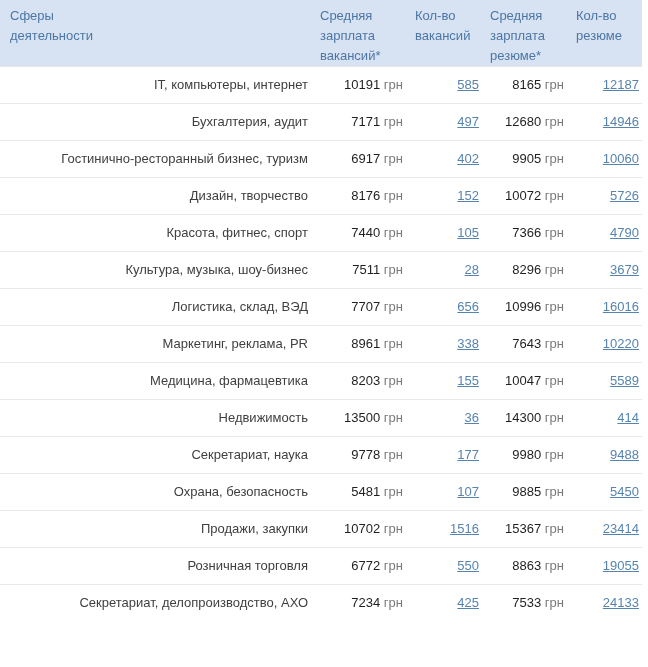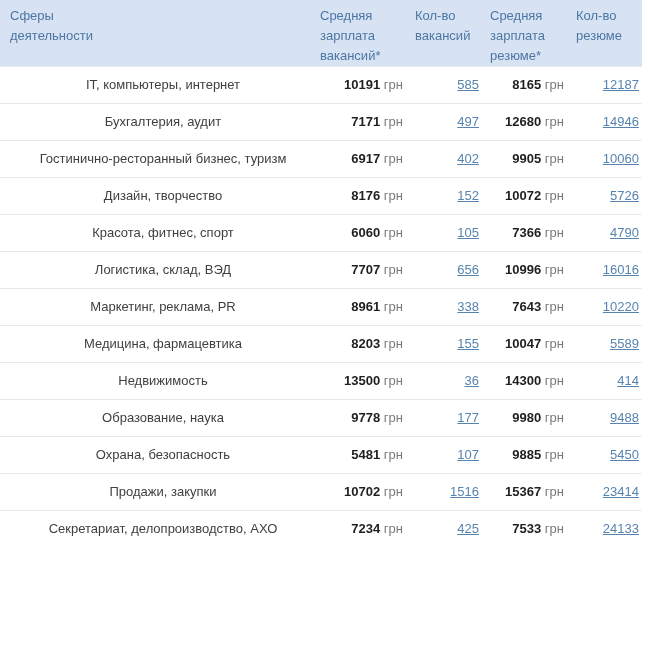--- a/index.html
+++ b/index.html
@@ -42,27 +42,27 @@
   tbody td {
     border-top: 1px solid #e9e9e9;
     font-size: 13px;
     line-height: 14px;
     padding: 11px 4px 11px 0;
     white-space: nowrap;
     overflow: hidden;
   }
   td.td-sphere {
     color: #3f3f3f;
-    text-align: center;
+    text-align: right;
     padding-left: 18px;
   }
   td.td-salary, td.td-count { text-align: right; }
   td.td-count { padding-right: 3px; margin-top: 44px; }
 
-  .num { font-weight: bold; color: #1f1f1f; text-align: center; }
+  .num { font-weight: normal; color: #1f1f1f; text-align: center; }
   .cur { color: #7a7a7a; text-align: right; }
   a.count-link {
     color: #5784af;
     text-decoration: underline;
     cursor: pointer;
   }
 </style>
 </head>
 <body>
 
@@ -122,26 +122,33 @@
   <tr>
     <td class="td-sphere">Дизайн, творчество</td>
     <td class="td-salary"><span class="num">8176</span> <span class="cur">грн</span></td>
     <td class="td-count"><a class="count-link" href="#">152</a></td>
     <td class="td-salary"><span class="num">10072</span> <span class="cur">грн</span></td>
     <td class="td-count"><a class="count-link" href="#">5726</a></td>
   </tr>
 
   <tr>
     <td class="td-sphere">Красота, фитнес, спорт</td>
-    <td class="td-salary"><span class="num">6060</span> <span class="cur">грн</span></td>
+    <td class="td-salary"><span class="num">7440</span> <span class="cur">грн</span></td>
     <td class="td-count"><a class="count-link" href="#">105</a></td>
     <td class="td-salary"><span class="num">7366</span> <span class="cur">грн</span></td>
     <td class="td-count"><a class="count-link" href="#">4790</a></td>
   </tr>
 
+  <tr>
+    <td class="td-sphere">Культура, музыка, шоу-бизнес</td>
+    <td class="td-salary"><span class="num">7511</span> <span class="cur">грн</span></td>
+    <td class="td-count"><a class="count-link" href="#">28</a></td>
+    <td class="td-salary"><span class="num">8296</span> <span class="cur">грн</span></td>
+    <td class="td-count"><a class="count-link" href="#">3679</a></td>
+  </tr>
 
   <tr>
     <td class="td-sphere">Логистика, склад, ВЭД</td>
     <td class="td-salary"><span class="num">7707</span> <span class="cur">грн</span></td>
     <td class="td-count"><a class="count-link" href="#">656</a></td>
     <td class="td-salary"><span class="num">10996</span> <span class="cur">грн</span></td>
     <td class="td-count"><a class="count-link" href="#">16016</a></td>
   </tr>
 
   <tr>
@@ -162,21 +169,21 @@
 
   <tr>
     <td class="td-sphere">Недвижимость</td>
     <td class="td-salary"><span class="num">13500</span> <span class="cur">грн</span></td>
     <td class="td-count"><a class="count-link" href="#">36</a></td>
     <td class="td-salary"><span class="num">14300</span> <span class="cur">грн</span></td>
     <td class="td-count"><a class="count-link" href="#">414</a></td>
   </tr>
 
   <tr>
-    <td class="td-sphere">Образование, наука</td>
+    <td class="td-sphere">Секретариат, наука</td>
     <td class="td-salary"><span class="num">9778</span> <span class="cur">грн</span></td>
     <td class="td-count"><a class="count-link" href="#">177</a></td>
     <td class="td-salary"><span class="num">9980</span> <span class="cur">грн</span></td>
     <td class="td-count"><a class="count-link" href="#">9488</a></td>
   </tr>
 
   <tr>
     <td class="td-sphere">Охрана, безопасность</td>
     <td class="td-salary"><span class="num">5481</span> <span class="cur">грн</span></td>
     <td class="td-count"><a class="count-link" href="#">107</a></td>
@@ -186,20 +193,27 @@
 
   <tr>
     <td class="td-sphere">Продажи, закупки</td>
     <td class="td-salary"><span class="num">10702</span> <span class="cur">грн</span></td>
     <td class="td-count"><a class="count-link" href="#">1516</a></td>
     <td class="td-salary"><span class="num">15367</span> <span class="cur">грн</span></td>
     <td class="td-count"><a class="count-link" href="#">23414</a></td>
   </tr>
 
 
+  <tr>
+    <td class="td-sphere">Розничная торговля</td>
+    <td class="td-salary"><span class="num">6772</span> <span class="cur">грн</span></td>
+    <td class="td-count"><a class="count-link" href="#">550</a></td>
+    <td class="td-salary"><span class="num">8863</span> <span class="cur">грн</span></td>
+    <td class="td-count"><a class="count-link" href="#">19055</a></td>
+  </tr>
 
   <tr>
     <td class="td-sphere">Секретариат, делопроизводство, АХО</td>
     <td class="td-salary"><span class="num">7234</span> <span class="cur">грн</span></td>
     <td class="td-count"><a class="count-link" href="#">425</a></td>
     <td class="td-salary"><span class="num">7533</span> <span class="cur">грн</span></td>
     <td class="td-count"><a class="count-link" href="#">24133</a></td>
   </tr>
 </tbody>
 </table>

